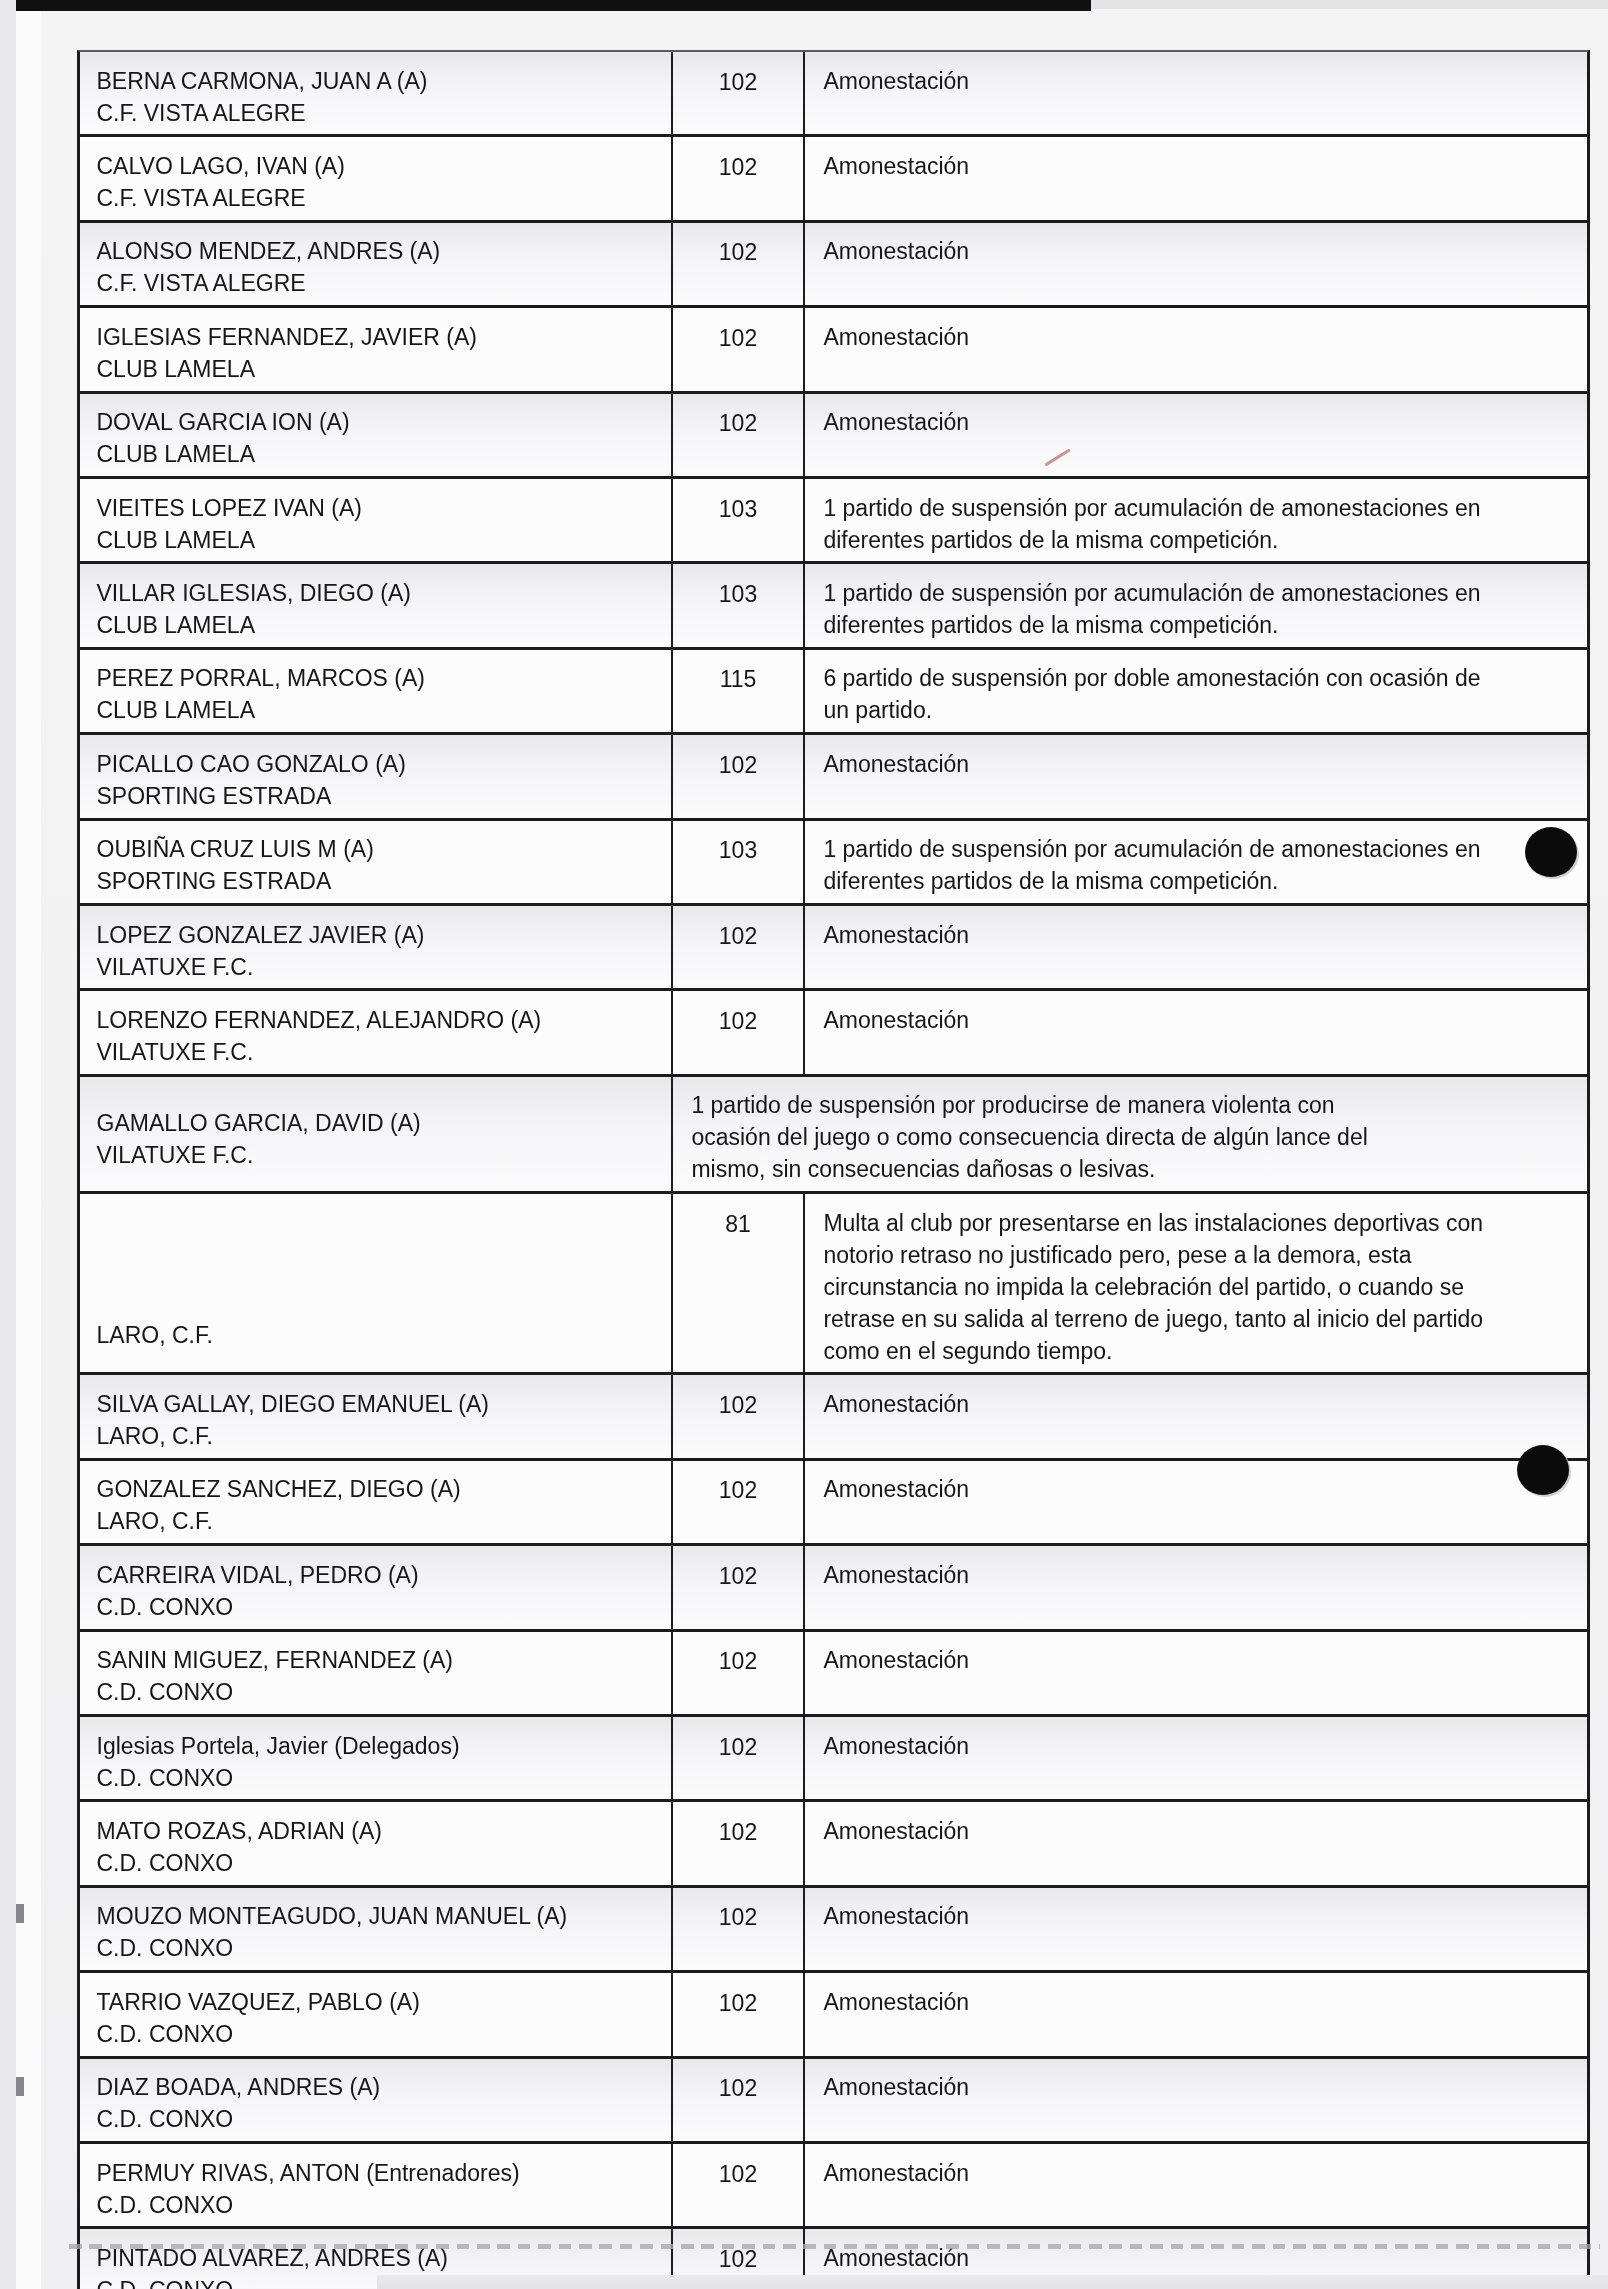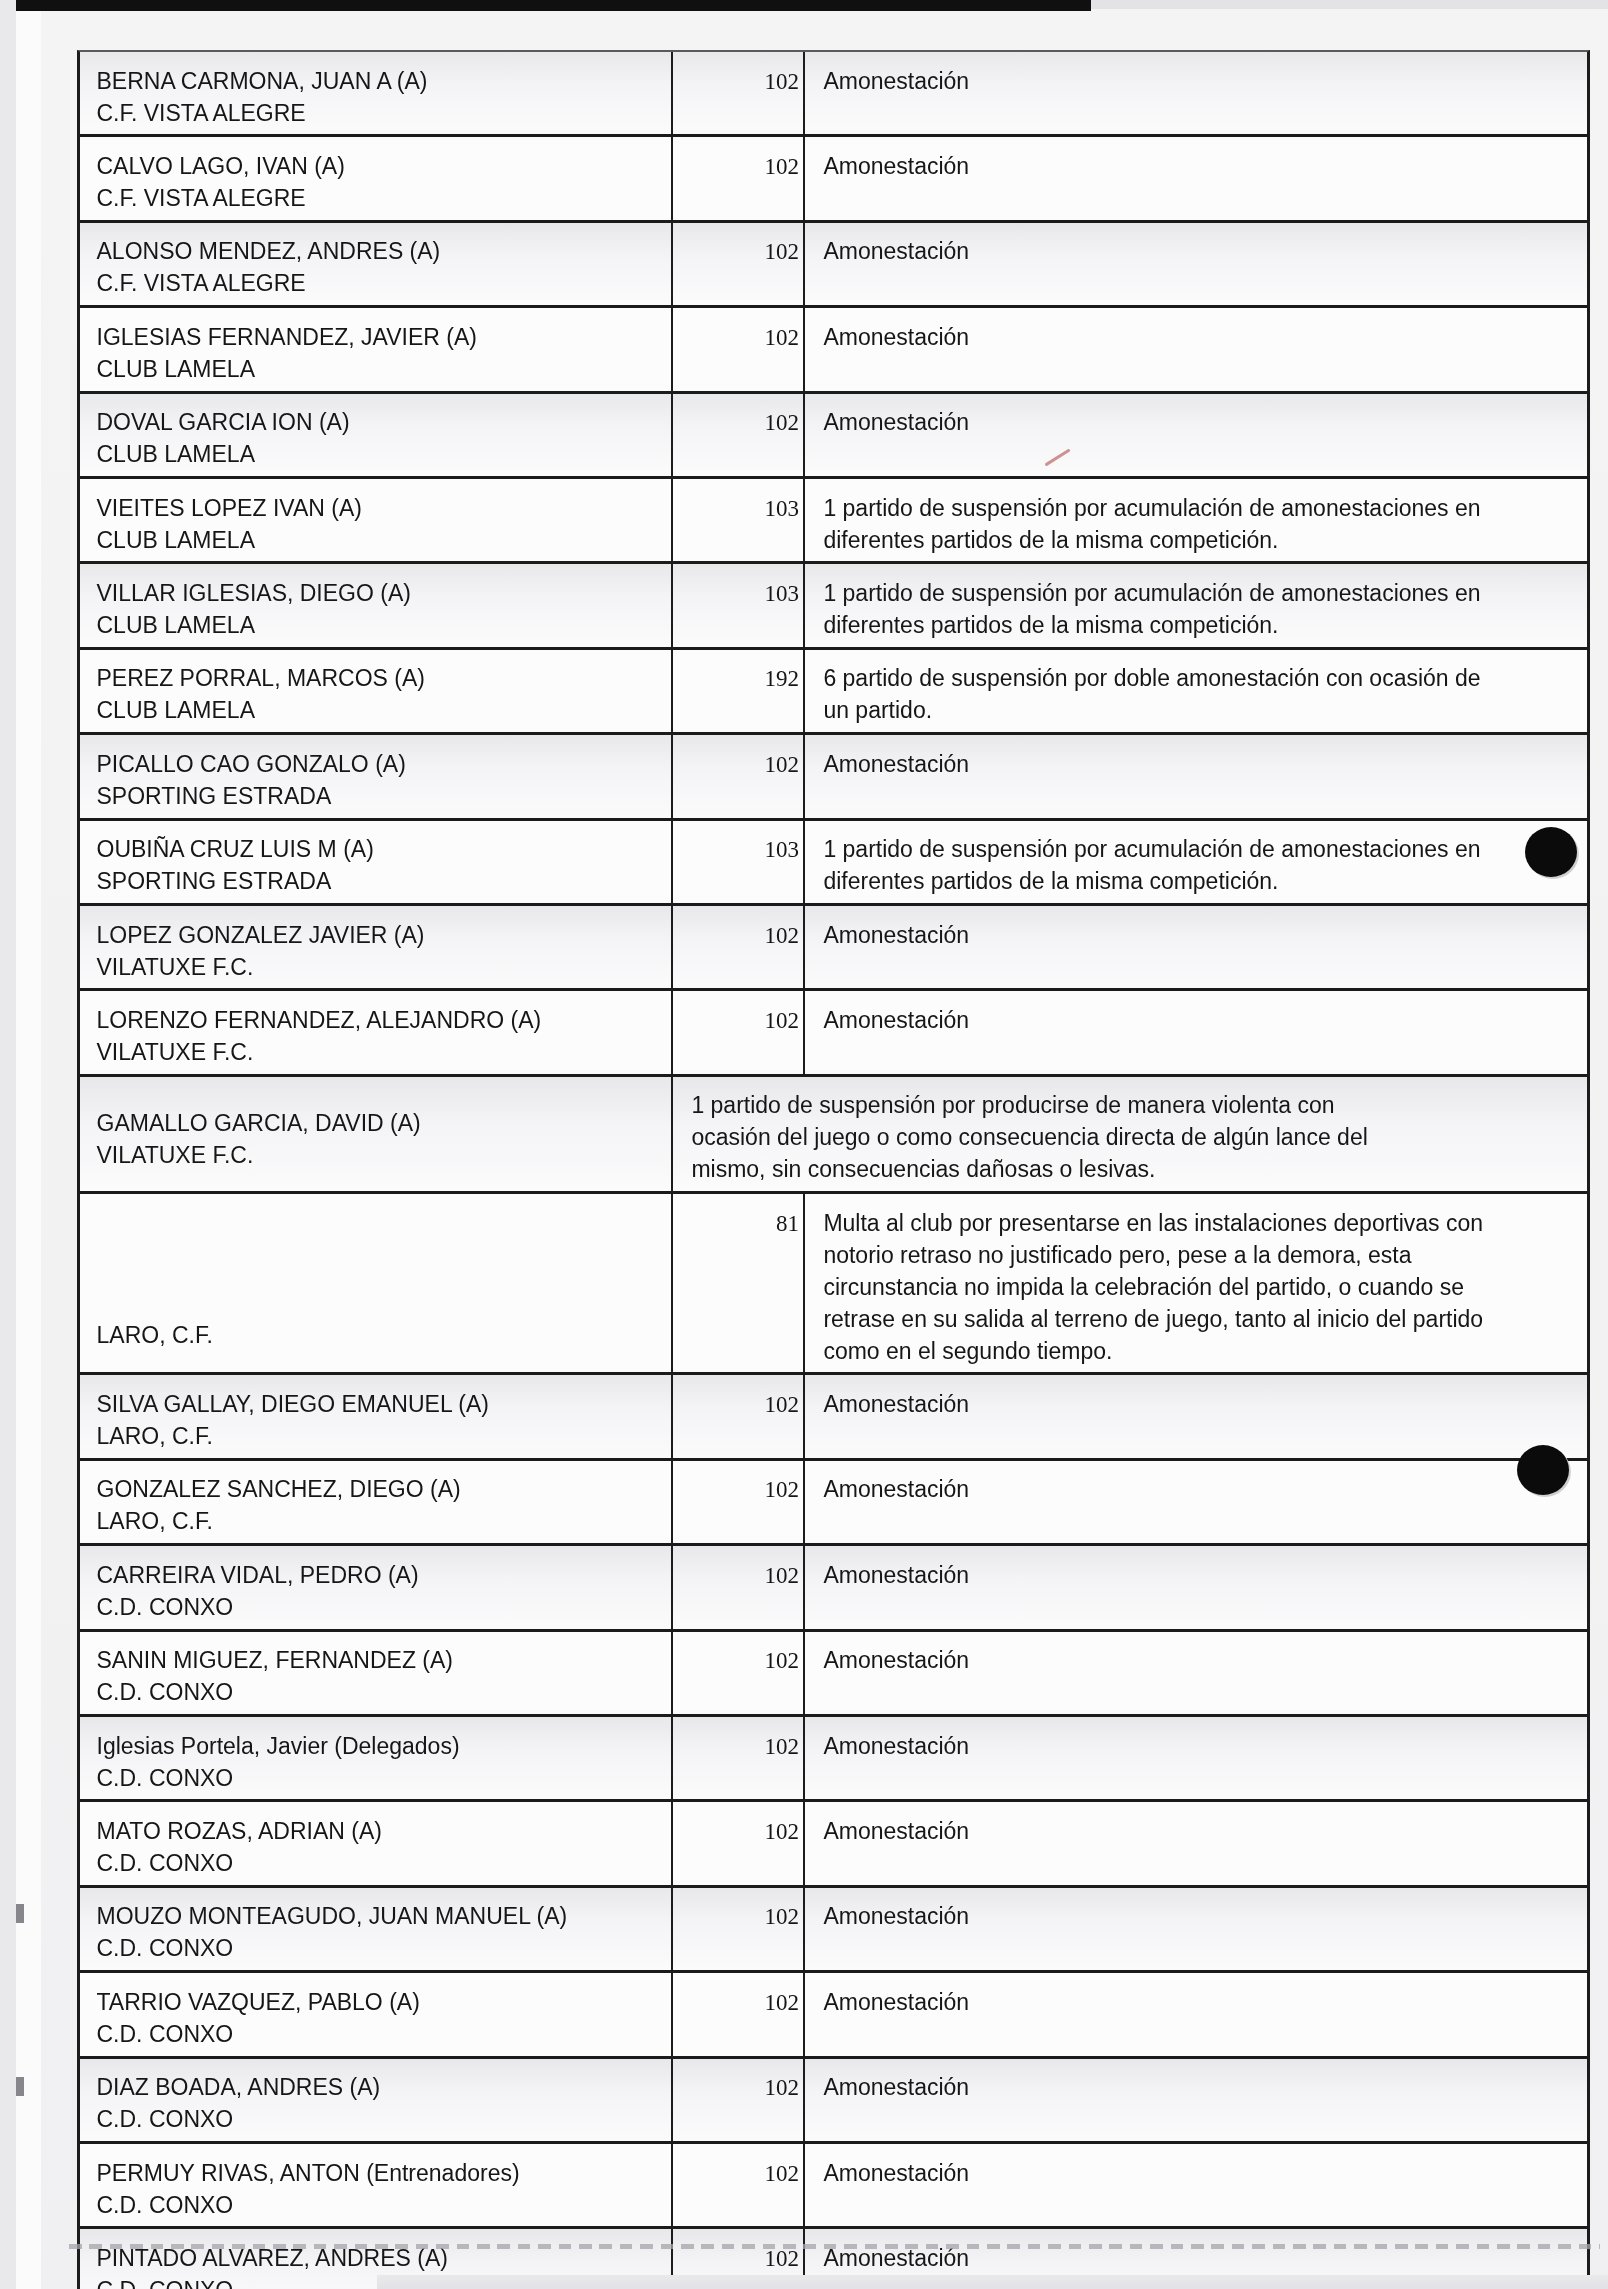--- a/index.html
+++ b/index.html
@@ -33,21 +33,21 @@
   }
   .row:last-child{border-bottom:none;}
   .row:nth-child(odd){
     background:linear-gradient(180deg,#e8e7ea 0%,#f4f4f6 40%,#fbfbfc 100%);
   }
   .row.h3{min-height:115px;}
   .row.h5{min-height:177px;}
 
   .cell{box-sizing:border-box;font-size:23px;line-height:32px;white-space:pre-line;}
   .cell.name{flex:0 0 593px;border-right:2.9px solid #1c1c1c;padding:12.6px 9.7px 5.8px 16.5px;}
-  .cell.num{flex:0 0 132px;border-right:2.9px solid #1c1c1c;padding:13.6px 3.9px 0 3.9px;text-align:right;font-family:Liberation Serif, serif;}
+  .cell.num{flex:0 0 132px;border-right:2.9px solid #1c1c1c;padding:13.6px 3.9px 0 3.9px;text-align:center;}
   .cell.sanction{flex:1 1 auto;padding:12.6px 7.8px 5.8px 18.4px;}
 
   
   .row.name-mid .cell.name{padding-top:30px;}
   
   .row.name-bottom .cell.name{display:flex;align-items:flex-end;padding-bottom:21.3px;}
 
   .hole-punch{position:absolute;width:52px;height:50px;border-radius:50%;background:#0b0b0b;box-shadow:1.9px 1.9px 0 0 #cfcfd2;}
   .punch-1{left:1509px;top:827px;}
   .punch-2{left:1501px;top:1445px;}
@@ -125,21 +125,21 @@
     <div class="cell name">VILLAR IGLESIAS, DIEGO (A)
 CLUB LAMELA</div>
     <div class="cell num">103</div>
     <div class="cell sanction">1 partido de suspensión por acumulación de amonestaciones en
 diferentes partidos de la misma competición.</div>
   </div>
 
   <div class="row">
     <div class="cell name">PEREZ PORRAL, MARCOS (A)
 CLUB LAMELA</div>
-    <div class="cell num">192</div>
+    <div class="cell num">115</div>
     <div class="cell sanction">6 partido de suspensión por doble amonestación con ocasión de
 un partido.</div>
   </div>
 
   <div class="row">
     <div class="cell name">PICALLO CAO GONZALO (A)
 SPORTING ESTRADA</div>
     <div class="cell num">102</div>
     <div class="cell sanction">Amonestación</div>
   </div>

